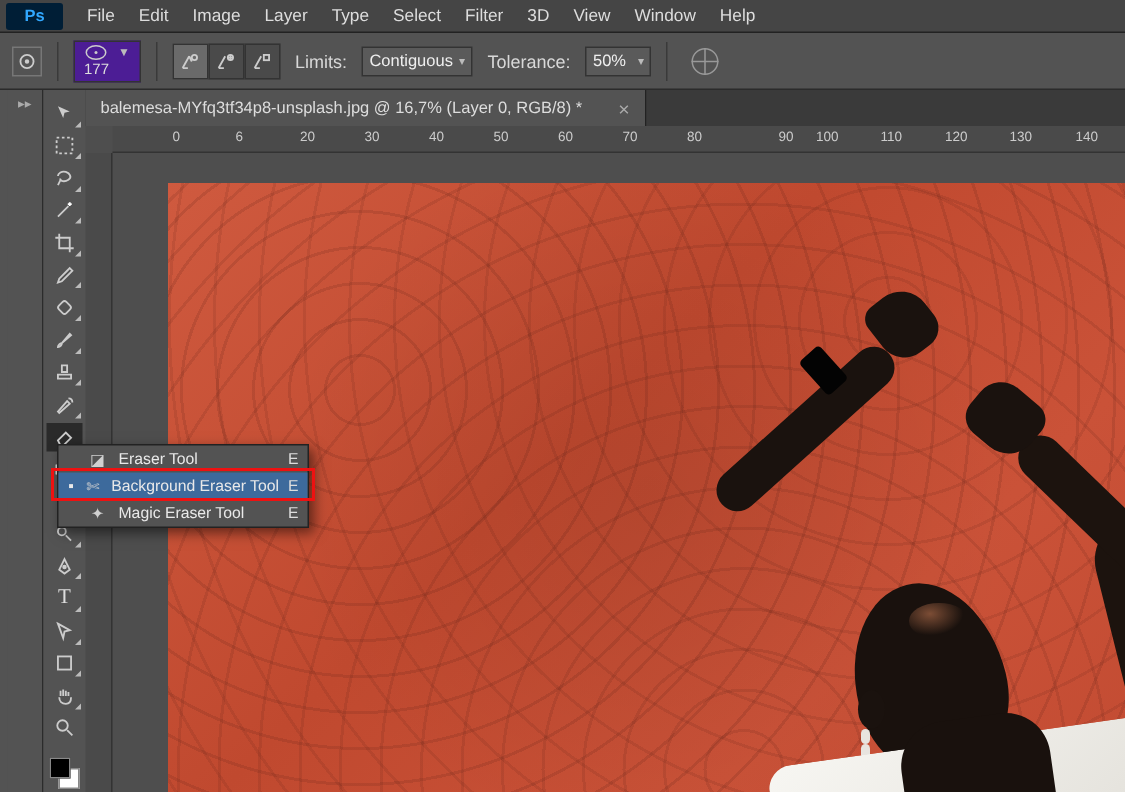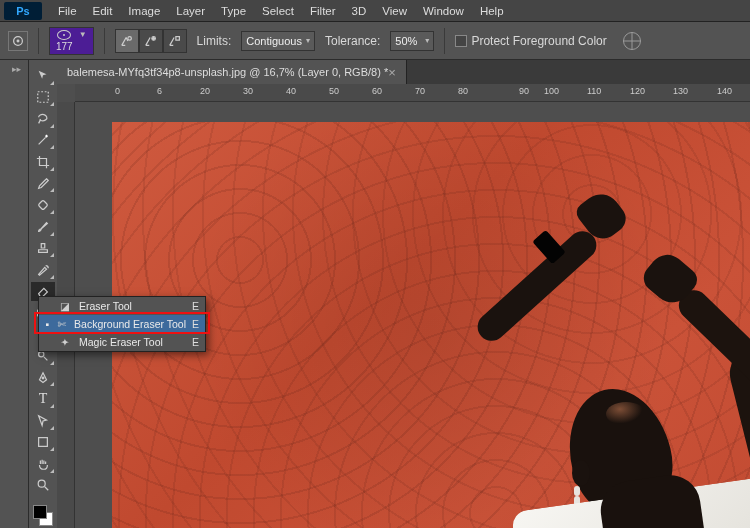--- a/index.html
+++ b/index.html
@@ -30,21 +30,21 @@
 .exp-arr { color:#aaa; font-size:9px; }
 .toolbox { width:28px; background:#535353; display:flex; flex-direction:column; align-items:center; padding-top:6px; gap:2px; position:relative; }
 .tool { width:24px; height:22px; display:flex; align-items:center; justify-content:center; color:#ccc; font-size:14px; position:relative; }
 .tool.active { background:#2a2a2a; }
 .tool .tri { position:absolute; right:1px; bottom:1px; width:0; height:0; border-left:4px solid transparent; border-bottom:4px solid #bbb; }
 .swatches { position:relative; width:24px; height:28px; margin-top:6px; }
 .swatches .fg { position:absolute; width:14px; height:14px; background:#000; border:1px solid #888; left:2px; top:2px; z-index:2; }
 .swatches .bg { position:absolute; width:14px; height:14px; background:#fff; border:1px solid #888; right:2px; bottom:2px; }
 .canvas-area { flex:1; background:#4e4e4e; position:relative; overflow:hidden; }
 .tabrow { height:24px; background:#3a3a3a; display:flex; align-items:stretch; }
-.doctab { background:#535353; border-right:1px solid #222; display:flex; align-items:center; padding:0 10px; color:#ddd; font-size:11px; gap:0; }
+.doctab { background:#535353; border-right:1px solid #222; display:flex; align-items:center; padding:0 10px; color:#ddd; font-size:11px; gap:24px; }
 .doctab .close { color:#aaa; font-size:13px; }
 .ruler-h { position:absolute; left:18px; right:0; top:24px; height:18px; background:#4a4a4a; border-bottom:1px solid #333; display:flex; align-items:flex-end; overflow:hidden; }
 .ruler-v { position:absolute; left:0; top:42px; bottom:0; width:18px; background:#4a4a4a; border-right:1px solid #333; }
 .ruler-h .tick { position:absolute; top:2px; font-size:9px; color:#ccc; }
 .canvas { position:absolute; left:55px; top:62px; width:640px; height:460px; background:#c8503a; overflow:hidden; }
 .crackle { position:absolute; inset:0;
  background:
   radial-gradient(circle at 50% 45%, rgba(0,0,0,0.08), transparent 60%),
   repeating-radial-gradient(circle at 20% 30%, rgba(0,0,0,0) 0 22px, rgba(104,36,24,.18) 22px 24px),
   repeating-radial-gradient(circle at 75% 20%, rgba(0,0,0,0) 0 28px, rgba(104,36,24,.15) 28px 30px),
@@ -142,24 +142,20 @@
   <div class="dropdown">
     <span>Contiguous</span>
     <span class="chev">▾</span>
   </div>
   <span class="opt-label">Tolerance:</span>
   <div class="dropdown" style="gap:8px">
     <span>50%</span>
     <span class="chev">▾</span>
   </div>
   <div class="bar-sep"></div>
-  <label style="display:flex;align-items:center">
-    <span class="checkbox"></span>
-    <span class="opt-label">Protect Foreground Color</span>
-  </label>
   <span class="target-ico"></span>
 </div>
 
 <div class="workspace">
 
   <div class="narrow-col">
     <span class="exp-arr">▸▸</span>
   </div>
 
   <div class="toolbox">

